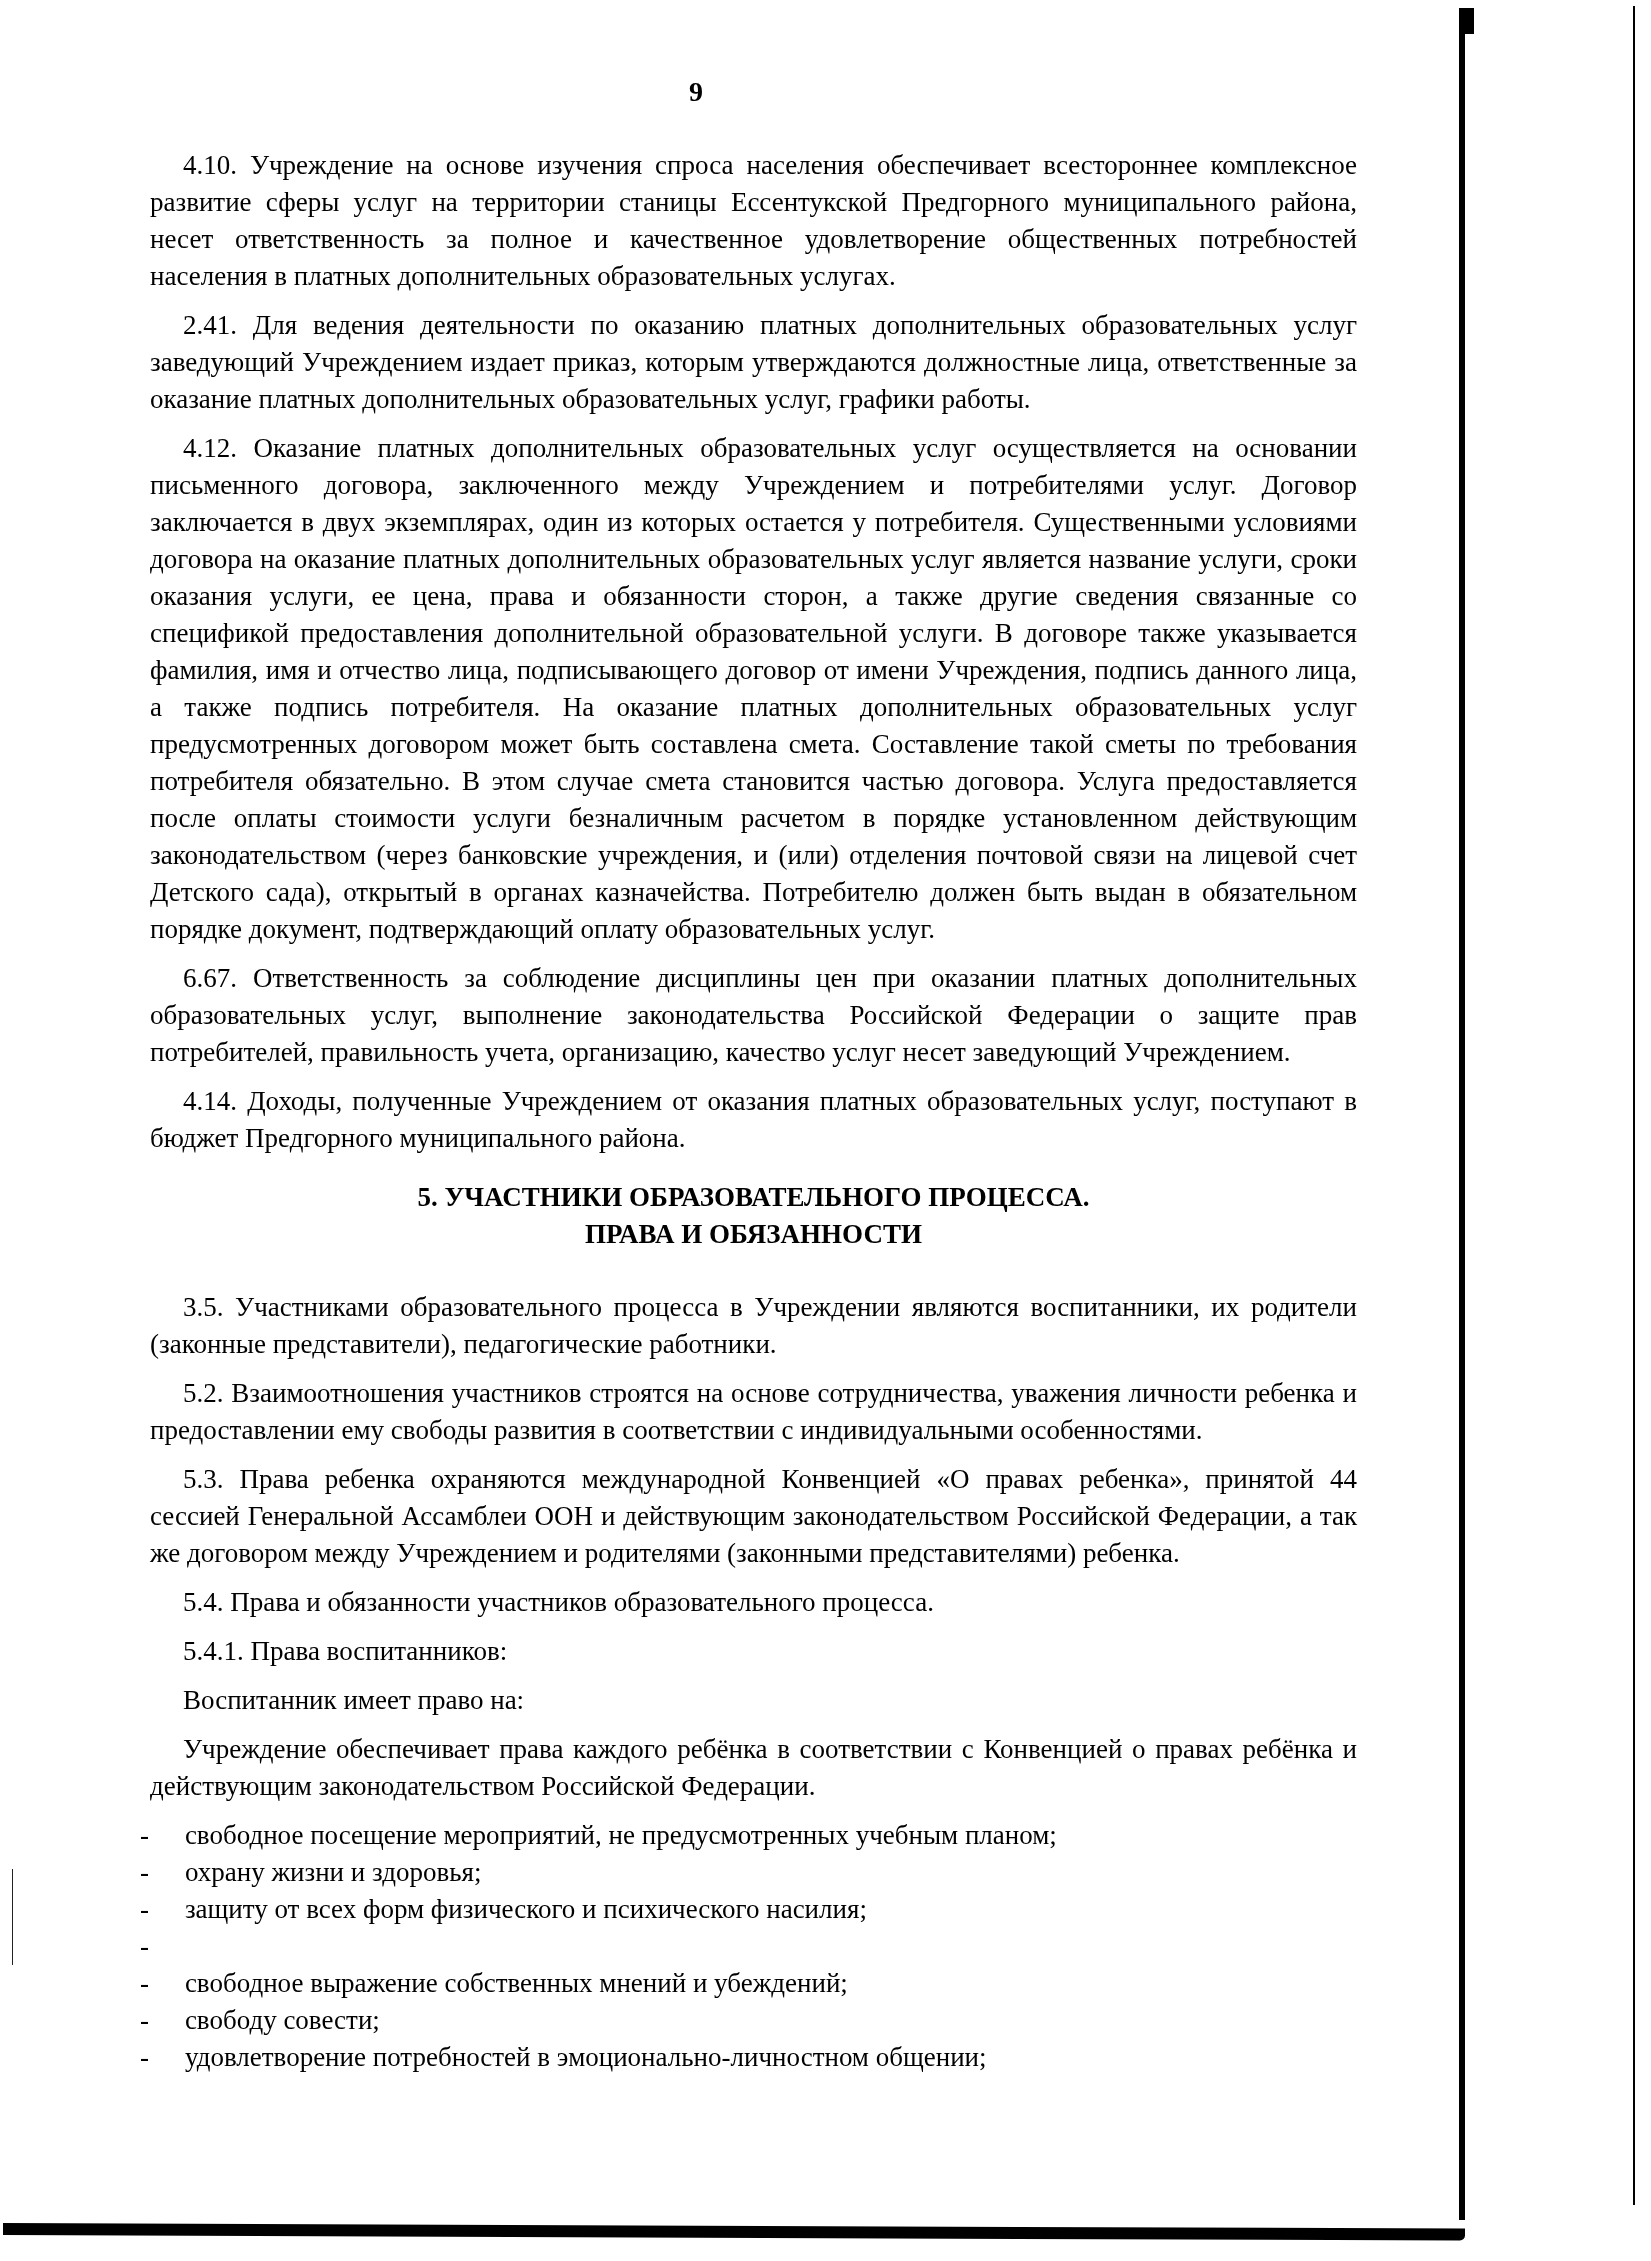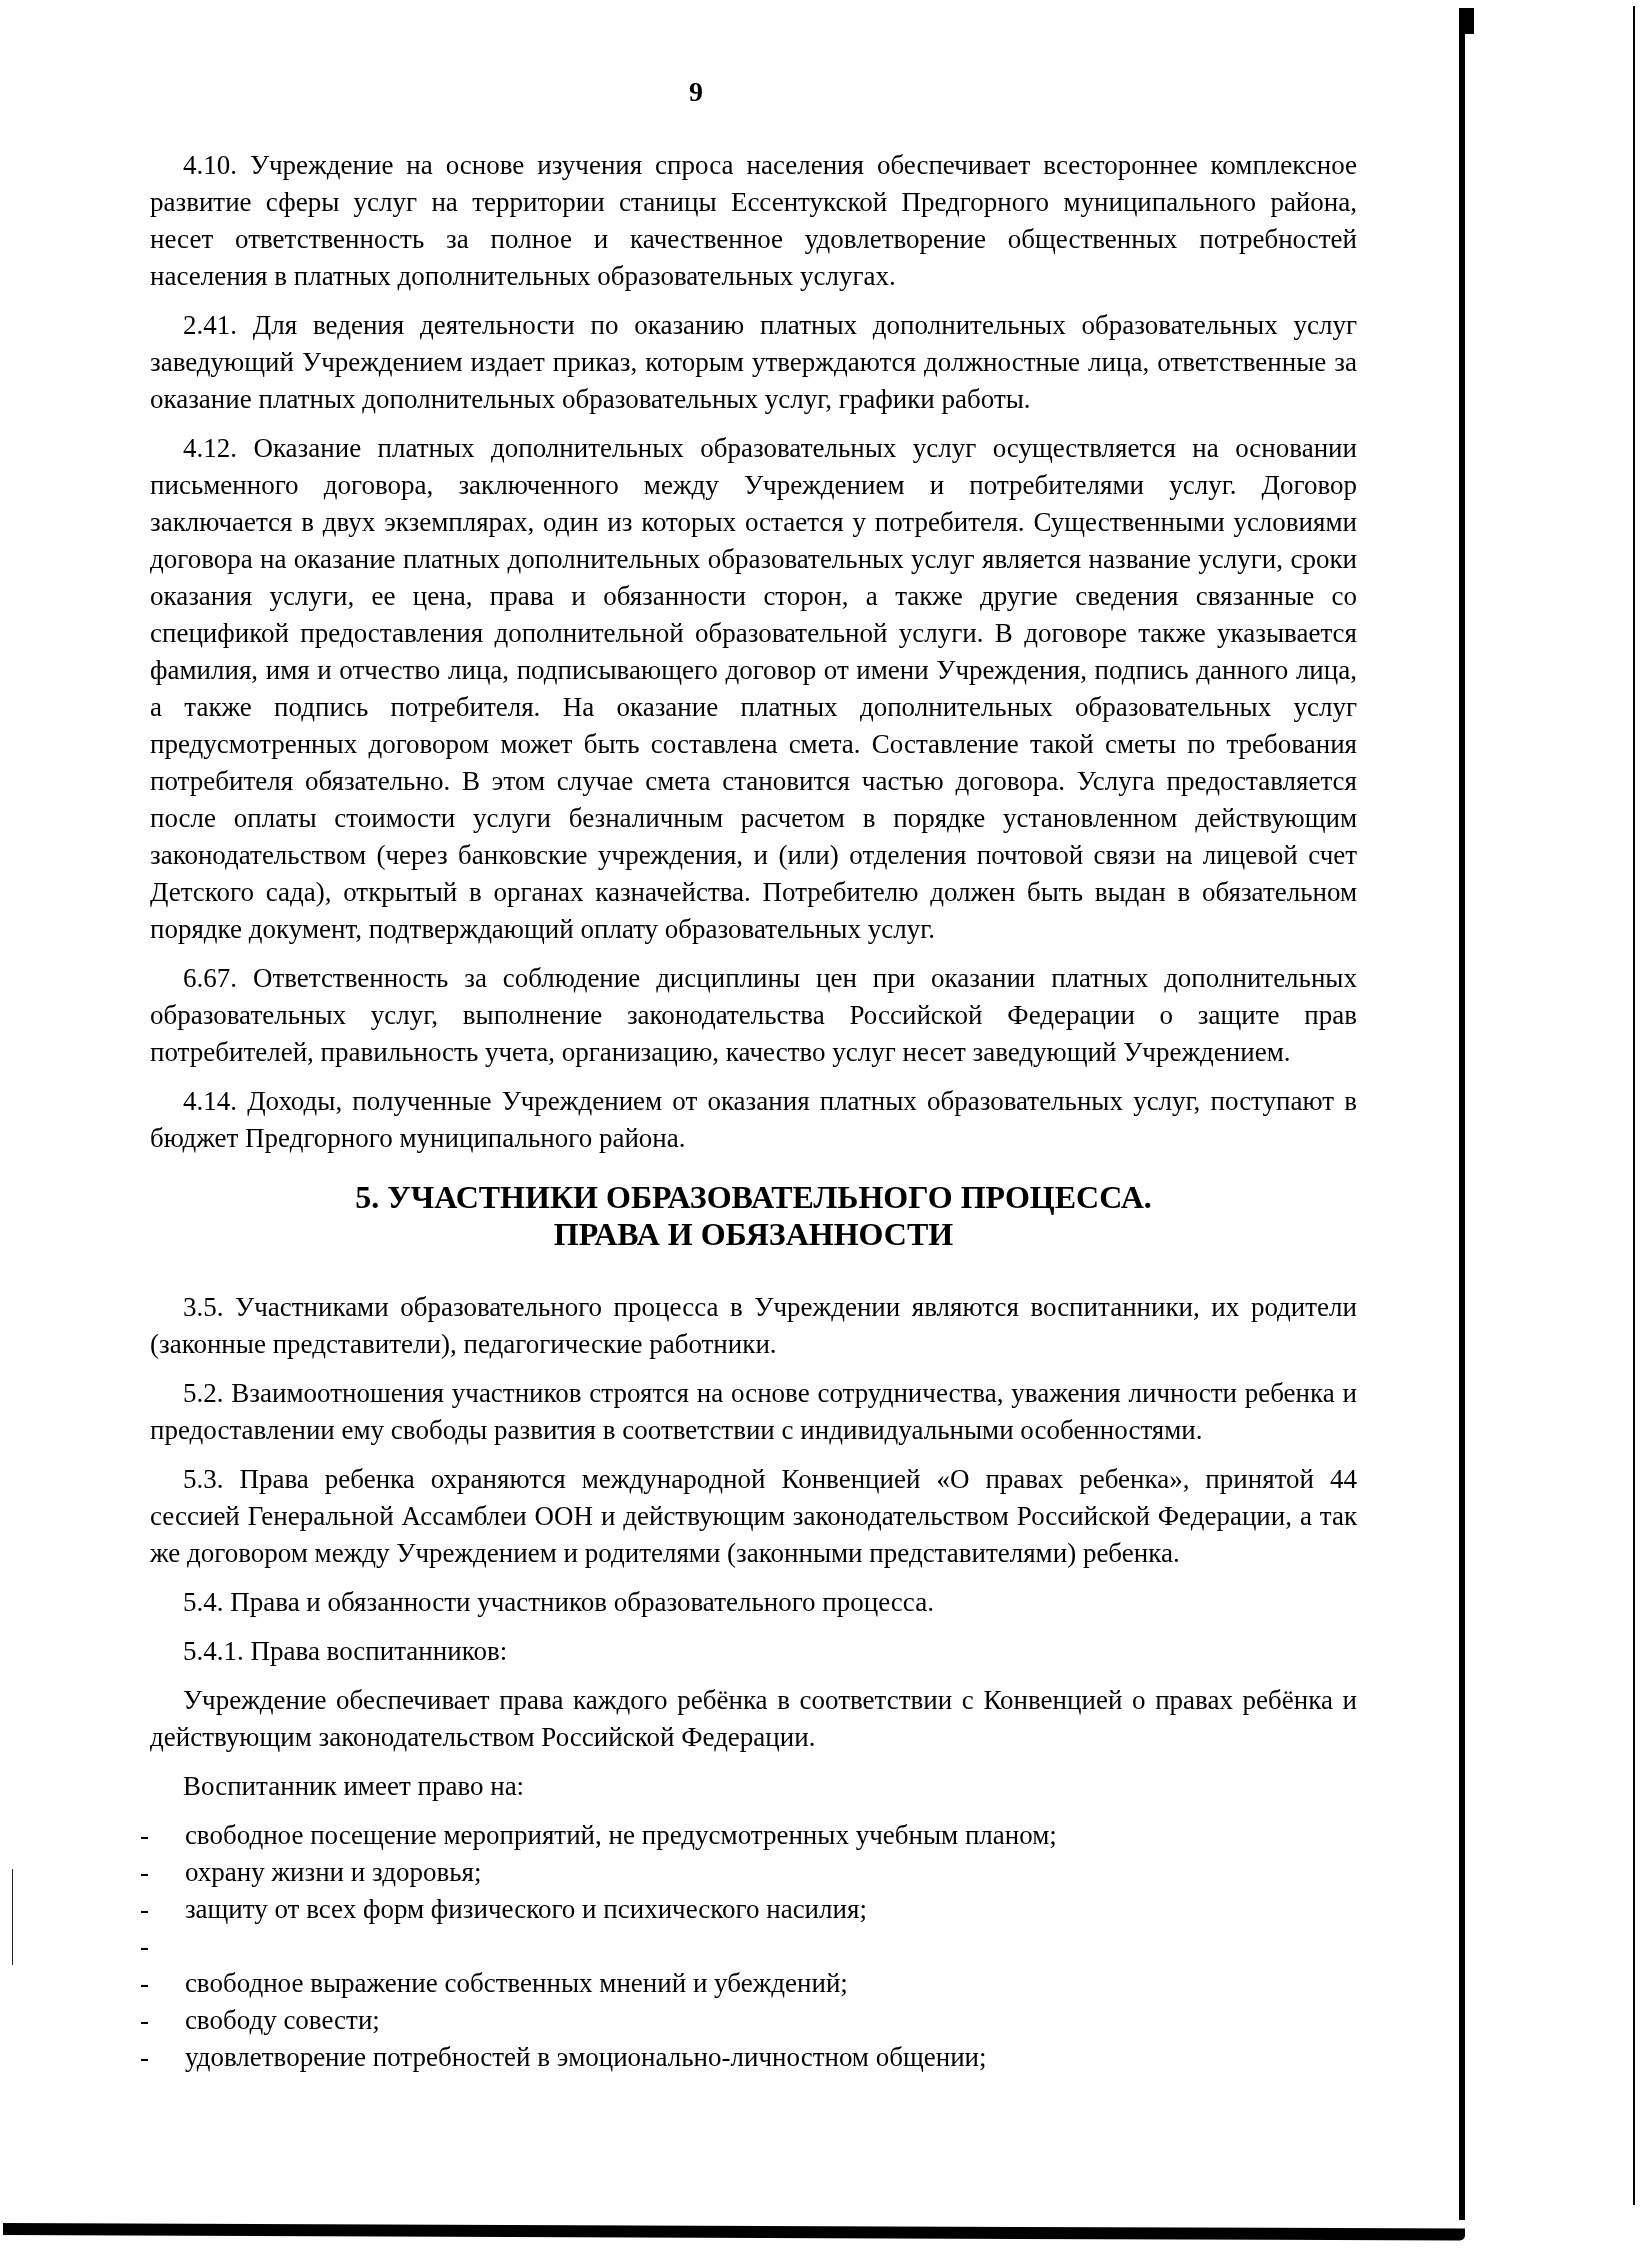--- a/index.html
+++ b/index.html
@@ -31,21 +31,21 @@
       line-height: 37px;
       text-align: justify;
     }
     .para {
       margin: 12px;
       text-indent: 33px;
     }
     .heading {
       text-align: center;
       font-weight: bold;
-      font-size: 32px;
+      font-size: 27px;
       line-height: 37px;
       margin: 22px 0 36px 0;
     }
     .heading div { text-align: center; }
     .bullet-list {
       margin: 0;
       padding: 0;
       list-style: none;
     }
     .bullet-item {
@@ -122,22 +122,22 @@
     <div class="heading">
       <div>5. УЧАСТНИКИ ОБРАЗОВАТЕЛЬНОГО ПРОЦЕССА.</div>
       <div>ПРАВА И ОБЯЗАННОСТИ</div>
     </div>
 
     <p class="para">3.5. Участниками образовательного процесса в Учреждении являются воспитанники, их родители (законные представители), педагогические работники.</p>
     <p class="para">5.2. Взаимоотношения участников строятся на основе сотрудничества, уважения личности ребенка и предоставлении ему свободы развития в соответствии с индивидуальными особенностями.</p>
     <p class="para">5.3. Права ребенка охраняются международной Конвенцией «О правах ребенка», принятой 44 сессией Генеральной Ассамблеи ООН и действующим законодательством Российской Федерации, а так же договором между Учреждением и родителями (законными представителями) ребенка.</p>
     <p class="para">5.4. Права и обязанности участников образовательного процесса.</p>
     <p class="para">5.4.1. Права воспитанников:</p>
+    <p class="para">Воспитанник имеет право на:</p>
     <p class="para">Учреждение обеспечивает права каждого ребёнка в соответствии с Конвенцией о правах ребёнка и действующим законодательством Российской Федерации.</p>
-    <p class="para">Воспитанник имеет право на:</p>
 
     <ul class="bullet-list">
       <li class="bullet-item">
         <span class="bullet-dash">-</span>
         <span>свободное посещение мероприятий, не предусмотренных учебным планом;</span>
       </li>
       <li class="bullet-item">
         <span class="bullet-dash">-</span>
         <span>охрану жизни и здоровья;</span>
       </li>

